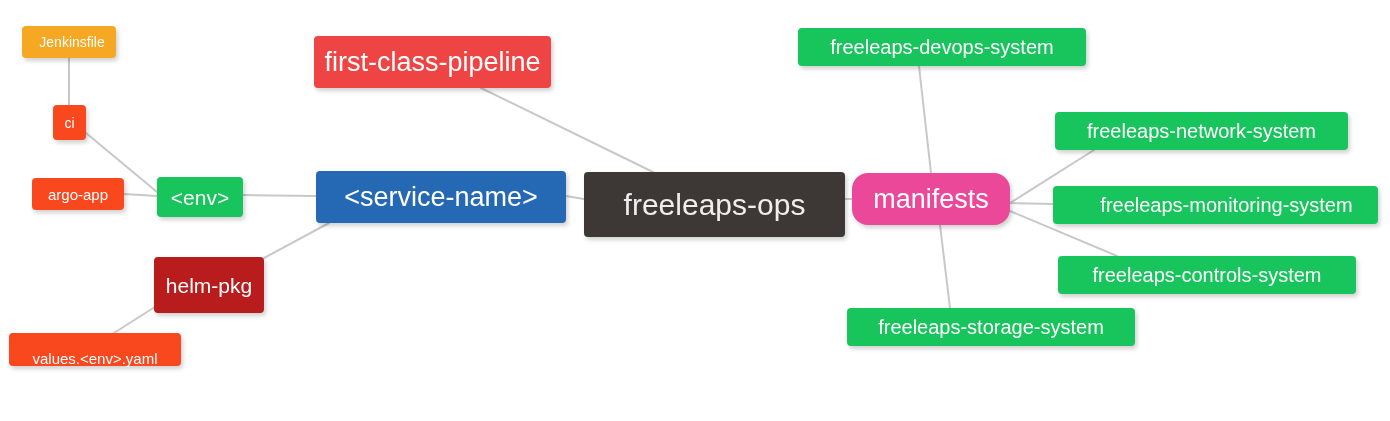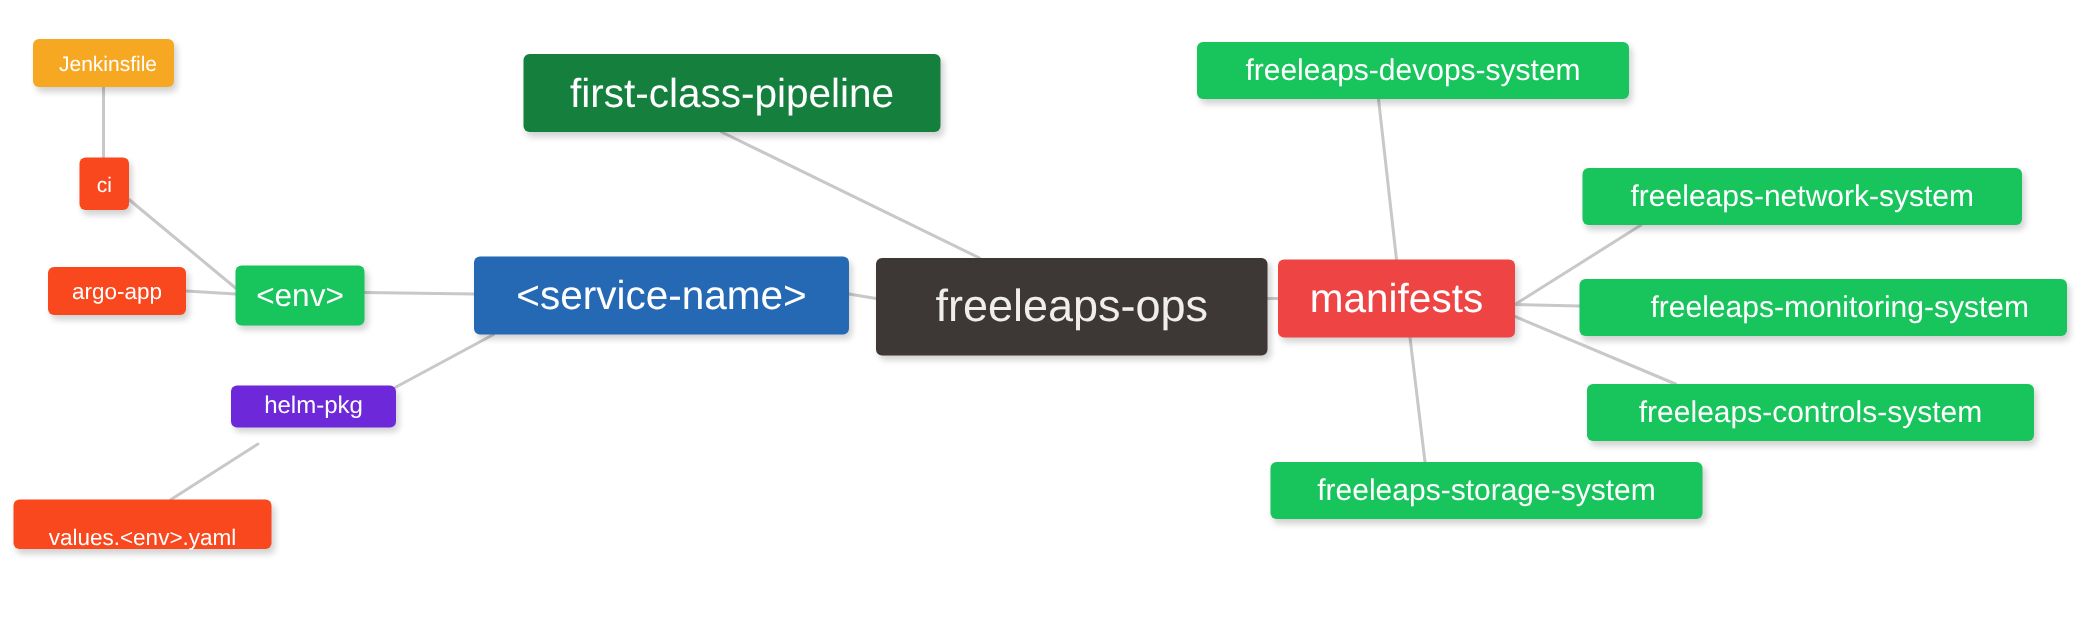--- a/index.html
+++ b/index.html
@@ -68,36 +68,36 @@
       </div>
       <div class="node" style="left: 53px; top: 105px; width: 33px; height: 35px; background: rgb(249, 71, 30); color: rgb(255, 255, 255); font-size: 14px; justify-content: center;">
         <span class="node-label">ci</span>
       </div>
       <div class="node" style="left: 32px; top: 178px; width: 92px; height: 32px; background: rgb(249, 71, 30); color: rgb(255, 255, 255); font-size: 15px;">
         <span class="node-label">argo-app</span>
       </div>
       <div class="node" style="left: 157px; top: 177px; width: 86px; height: 40px; background: rgb(24, 196, 92); color: rgb(255, 255, 255); font-size: 21px;">
         <span class="node-label">&lt;env&gt;</span>
       </div>
-      <div class="node" style="left: 154px; top: 257px; width: 110px; height: 28px; background: #6d28d9; color: rgb(255, 255, 255); font-size: 16px;">
+      <div class="node" style="left: 154px; top: 257px; width: 110px; height: 56px; background: #b91c1c; color: rgb(255, 255, 255); font-size: 21px;">
         <span class="node-label">helm-pkg</span>
       </div>
       <div class="node" style="left: 9px; top: 333px; width: 172px; height: 33px; background: rgb(249, 71, 30); color: rgb(255, 255, 255); font-size: 15px; align-items: flex-end;">
         <span class="node-label">values.&lt;env&gt;.yaml</span>
       </div>
-      <div class="node" style="left: 314px; top: 36px; width: 278px; height: 52px; background: #15803d; color: rgb(255, 255, 255); font-size: 27px; margin-left: 35px;">
+      <div class="node" style="left: 314px; top: 36px; width: 237px; height: 52px; background: #ef4444; color: rgb(255, 255, 255); font-size: 27px;">
         <span class="node-label">first-class-pipeline</span>
       </div>
       <div class="node" style="left: 316px; top: 171px; width: 250px; height: 52px; background: rgb(37, 105, 181); color: rgb(255, 255, 255); font-size: 27px;">
         <span class="node-label">&lt;service-name&gt;</span>
       </div>
       <div class="node" style="left: 584px; top: 172px; width: 261px; height: 65px; background: rgb(61, 56, 53); color: rgb(240, 238, 236); font-size: 30px;">
         <span class="node-label">freeleaps-ops</span>
       </div>
-      <div class="node" style="left: 852px; top: 173px; width: 158px; height: 52px; background: #ef4444; color: rgb(255, 255, 255); font-size: 27px;">
+      <div class="node" style="left: 852px; top: 173px; width: 158px; height: 52px; background: #ec4899; color: rgb(255, 255, 255); font-size: 27px; border-radius: 16px;">
         <span class="node-label">manifests</span>
       </div>
       <div class="node" style="left: 798px; top: 28px; width: 288px; height: 38px; background: rgb(24, 196, 92); color: rgb(255, 255, 255); font-size: 20px;">
         <span class="node-label">freeleaps-devops-system</span>
       </div>
       <div class="node" style="left: 1055px; top: 112px; width: 293px; height: 38px; background: rgb(24, 196, 92); color: rgb(255, 255, 255); font-size: 20px;">
         <span class="node-label">freeleaps-network-system</span>
       </div>
       <div class="node" style="left: 1053px; top: 186px; width: 325px; height: 38px; background: rgb(24, 196, 92); color: rgb(255, 255, 255); font-size: 20px; padding-left: 32px;">
         <span class="node-label">freeleaps-monitoring-system</span>

